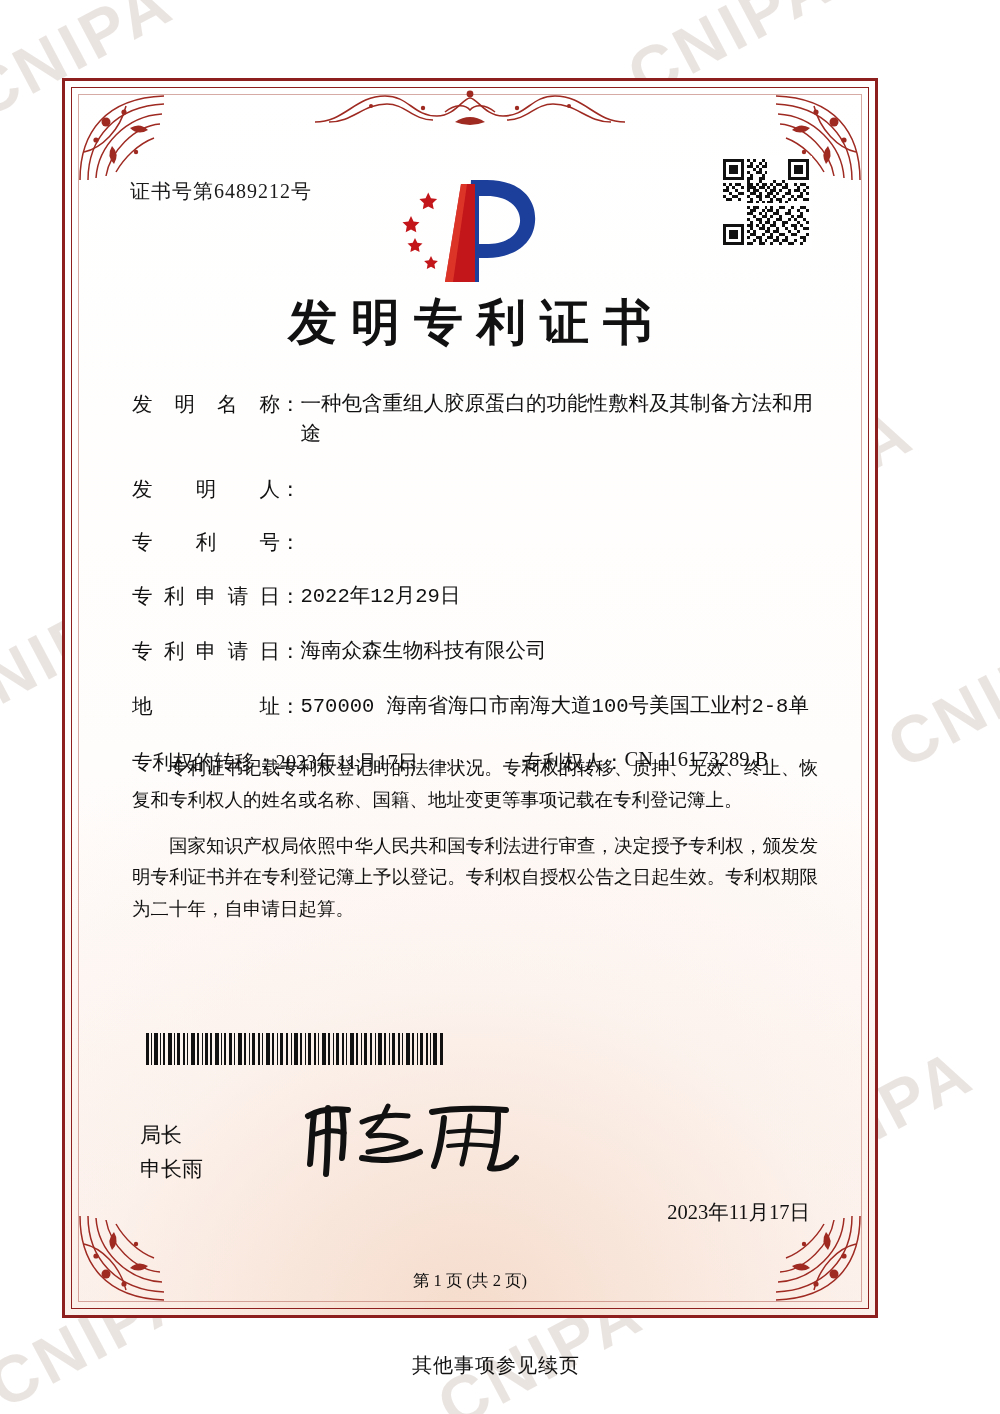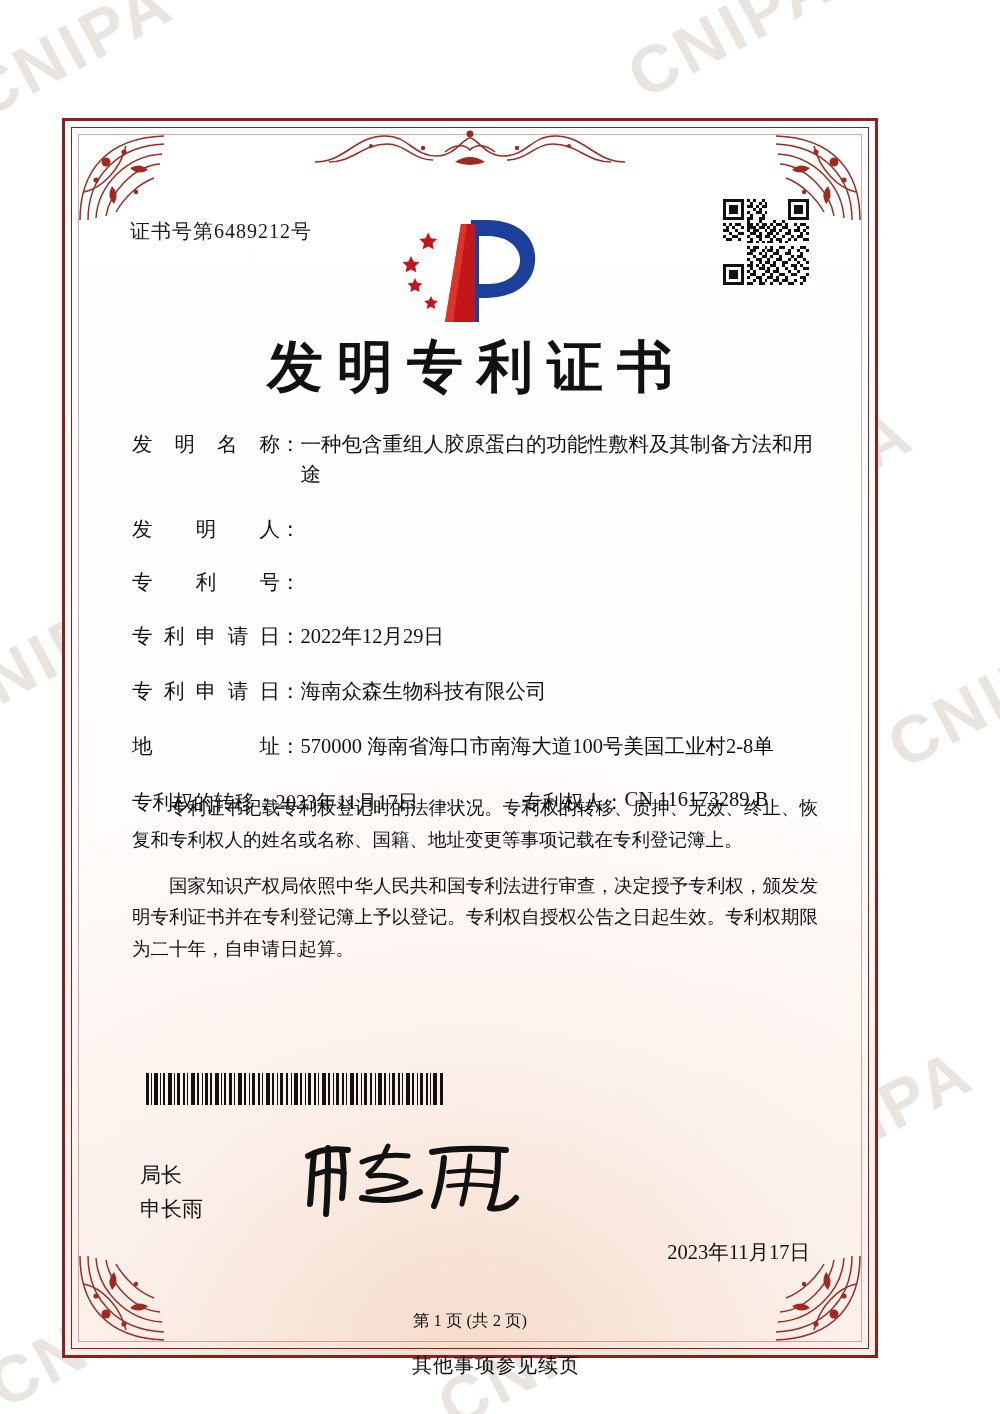--- a/index.html
+++ b/index.html
@@ -51,21 +51,20 @@
   .cert {
     position: absolute;
     left: 62px;
     top: 78px;
     width: 816px;
     height: 1240px;
     z-index: 3;
     background:
       radial-gradient(120% 70% at 50% 100%, rgba(244,216,198,.85) 0%, rgba(250,236,228,.45) 38%, rgba(255,255,255,0) 72%),
       linear-gradient(180deg, #ffffff 0%, #fffdfc 55%, #fdf3ee 100%);
-    margin-top: 40px;
   }
   .frame-outer {
     position: absolute;
     inset: 0;
     border: 3px solid #8d1f1f;
   }
   .frame-inner {
     position: absolute;
     inset: 9px;
     border: 1px solid #8d1f1f;
@@ -135,21 +134,21 @@
     z-index: 5;
   }
   .emblem svg { width: 100%; height: 100%; display: block; }
 
   .title {
     position: absolute;
     left: 0;
     right: 0;
     top: 212px;
     text-align: center;
-    font-size: 56px;
+    font-size: 49px;
     font-weight: 700;
     letter-spacing: 14px;
     color: #111111;
     z-index: 6;
     text-indent: 14px;
     font-family: "Liberation Serif", "DejaVu Serif", serif;
   }
 
   
   .fields {
@@ -158,20 +157,21 @@
     right: 60px;
     top: 312px;
     z-index: 6;
     font-size: 20.5px;
     color: #111;
   }
   .field {
     display: flex;
     align-items: flex-start;
     margin-bottom: 25.5px;
+    font-family: Liberation Mono, monospace;
   }
   .field .lbl {
     width: 148px;
     flex: 0 0 148px;
     text-align: justify;
     text-align-last: justify;
     letter-spacing: 0;
     white-space: nowrap;
   }
   .field .colon {

